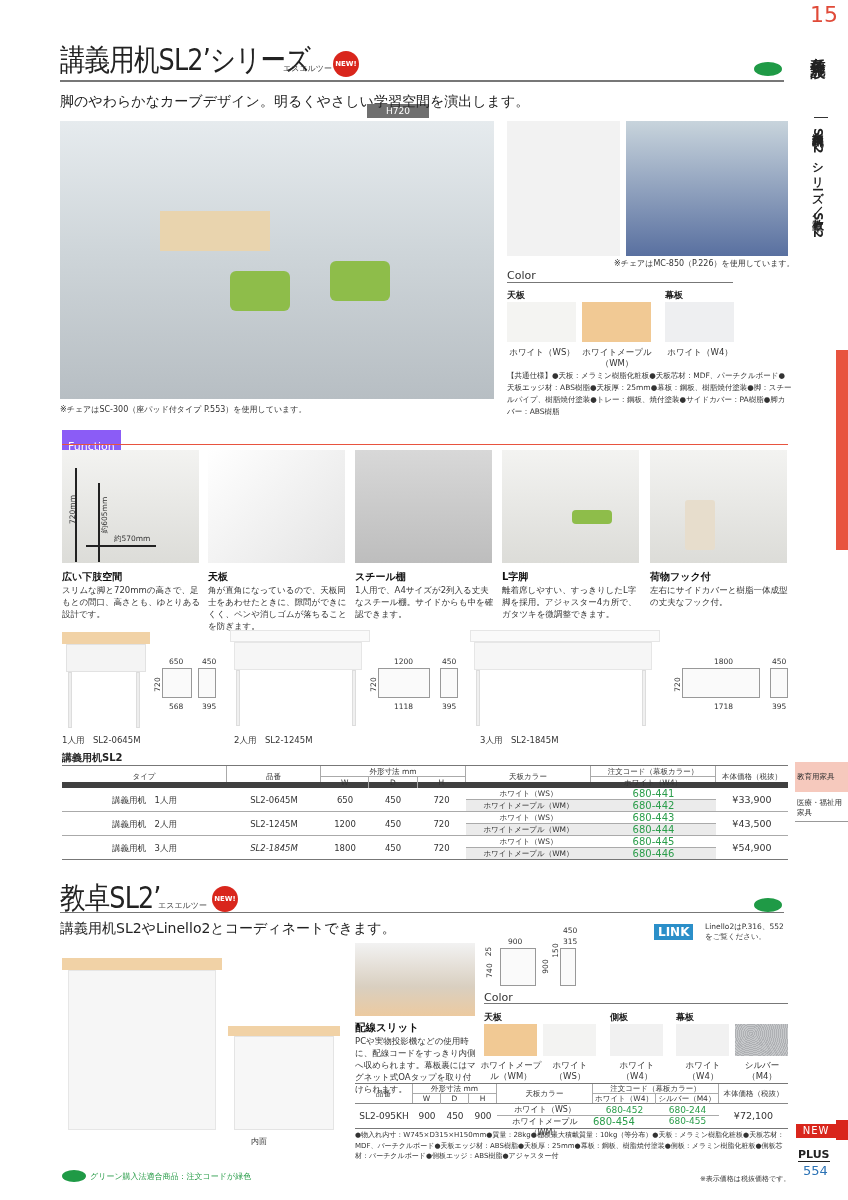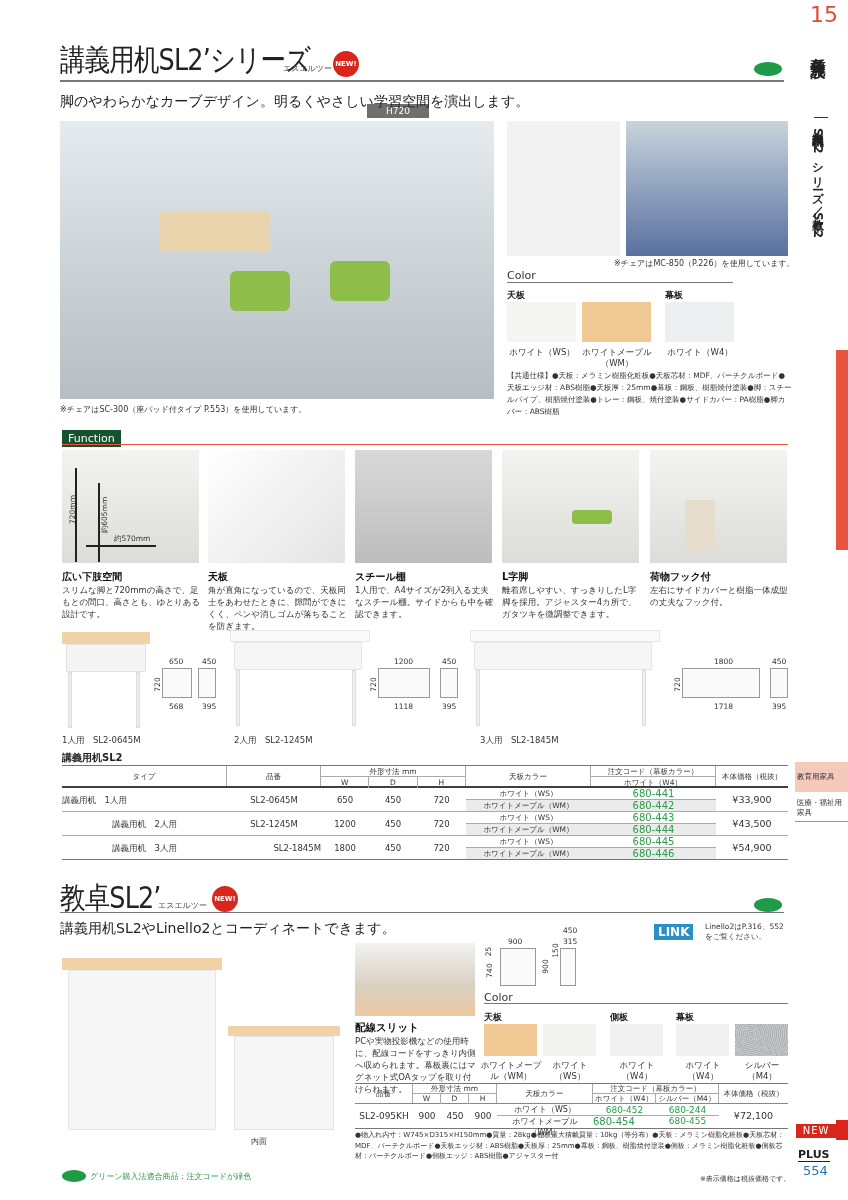--- a/index.html
+++ b/index.html
@@ -15,21 +15,21 @@
 .side-num{right:10px;top:2px;font-size:22px;color:#e04a38;}
 .side-v{writing-mode:vertical-rl;font-weight:bold;color:#222;}
 .side-tab{background:#e8543f;}
 .caption{font-size:8px;color:#333;}
 .colorhdr{font-size:11px;color:#333;}
 .colorrule{height:1px;background:#777;}
 .swlabel{font-size:9px;font-weight:bold;color:#222;}
 .swatch{border:none;}
 .swname{font-size:8.5px;color:#333;text-align:center;line-height:11px;}
 .spec{font-size:7.5px;color:#333;line-height:12px;}
-.func-tag{background:#14532d;color:#fff;font-size:11px;padding:2px 6px;}
+.func-tag{background:#8b5cf6;color:#fff;font-size:11px;padding:10px 6px;}
 .func-rule{height:1px;background:#e8543f;}
 .fimg{background:linear-gradient(180deg,#f3f3f1,#dcdcd8);}
 .ftitle{font-size:10px;font-weight:bold;color:#111;}
 .ftext{font-size:8.5px;color:#333;line-height:12px;}
 .dimfig{border:1px solid #999;background:#fafafa;}
 .dimtxt{font-size:7.5px;color:#333;}
 .modlabel{font-size:8.5px;color:#333;}
 .code{color:#2a9d4a;font-size:10px;}
 .grey{background:#ebebeb;}
 .green{color:#2a9d4a;}
@@ -142,41 +142,41 @@
 <div class="abs dimtxt" style="left:772px;top:657px;">450</div>
 <div class="abs dimfig" style="left:682px;top:668px;width:78px;height:30px;"></div>
 <div class="abs dimfig" style="left:770px;top:668px;width:18px;height:30px;"></div>
 <div class="abs dimtxt" style="left:670px;top:680px;transform:rotate(-90deg);">720</div>
 <div class="abs dimtxt" style="left:714px;top:702px;">1718</div>
 <div class="abs dimtxt" style="left:772px;top:702px;">395</div>
 <div class="abs modlabel" style="left:480px;top:735px;">3人用　SL2-1845M</div>
 
 <div class="abs" style="left:62px;top:751px;font-size:10px;font-weight:bold;">講義用机SL2</div>
 <div class="abs" style="left:62px;top:765px;width:726px;border-top:1px solid #777;">
-  <div style="display:flex;font-size:7.5px;color:#333;border-bottom:2px solid #404040;height:22px;">
+  <div style="display:flex;font-size:7.5px;color:#333;border-bottom:6px solid #404040;height:22px;">
     <div style="width:165px;text-align:center;line-height:22px;border-right:1px solid #aaa;">タイプ</div>
     <div style="width:94px;text-align:center;line-height:22px;border-right:1px solid #aaa;">品番</div>
     <div style="width:145px;border-right:1px solid #aaa;">
       <div style="text-align:center;height:11px;border-bottom:1px solid #aaa;line-height:11px;">外形寸法 mm</div>
       <div style="display:flex;height:11px;line-height:11px;">
         <div style="flex:1;text-align:center;border-right:1px solid #aaa;">W</div>
         <div style="flex:1;text-align:center;border-right:1px solid #aaa;">D</div>
         <div style="flex:1;text-align:center;">H</div>
       </div>
     </div>
     <div style="width:125px;text-align:center;line-height:22px;border-right:1px solid #aaa;">天板カラー</div>
     <div style="width:125px;border-right:1px solid #aaa;">
       <div style="text-align:center;height:11px;border-bottom:1px solid #aaa;line-height:11px;">注文コード（幕板カラー）</div>
       <div style="text-align:center;height:11px;line-height:11px;">ホワイト（W4）</div>
     </div>
     <div style="flex:1;text-align:center;line-height:22px;">本体価格（税抜）</div>
   </div>
 
   <div style="display:flex;font-size:8.5px;color:#333;height:24px;border-bottom:1px solid #aaa;">
-    <div style="width:165px;text-align:left;line-height:24px;">講義用机　1人用</div>
+    <div style="width:165px;text-align:center;line-height:24px;">講義用机　1人用</div>
     <div style="width:94px;text-align:center;line-height:24px;">SL2-0645M</div>
     <div style="width:48px;text-align:center;line-height:24px;">650</div>
     <div style="width:48px;text-align:center;line-height:24px;">450</div>
     <div style="width:49px;text-align:center;line-height:24px;">720</div>
     <div style="width:250px;font-size:7.5px;">
       <div style="display:flex;height:12px;line-height:12px;border-bottom:1px solid #aaa;">
           <div style="width:125px;text-align:center;">ホワイト（WS）</div>
           <div class="code" style="width:125px;text-align:center;">680-441</div>
         </div>
       <div class="grey" style="display:flex;height:11px;line-height:11px;">
@@ -199,21 +199,21 @@
         </div>
       <div class="grey" style="display:flex;height:11px;line-height:11px;">
           <div style="width:125px;text-align:center;">ホワイトメープル（WM）</div>
           <div class="code" style="width:125px;text-align:center;">680-444</div>
         </div>
     </div>
     <div style="flex:1;text-align:center;line-height:24px;font-size:9.5px;">¥43,500</div>
   </div>
   <div style="display:flex;font-size:8.5px;color:#333;height:24px;border-bottom:1px solid #777;">
     <div style="width:165px;text-align:center;line-height:24px;">講義用机　3人用</div>
-    <div style="width:94px;text-align:right;line-height:24px;">SL2-1845M</div>
+    <div style="width:94px;text-align:center;line-height:24px;font-style:italic;">SL2-1845M</div>
     <div style="width:48px;text-align:center;line-height:24px;">1800</div>
     <div style="width:48px;text-align:center;line-height:24px;">450</div>
     <div style="width:49px;text-align:center;line-height:24px;">720</div>
     <div style="width:250px;font-size:7.5px;">
       <div style="display:flex;height:12px;line-height:12px;border-bottom:1px solid #aaa;">
           <div style="width:125px;text-align:center;">ホワイト（WS）</div>
           <div class="code" style="width:125px;text-align:center;">680-445</div>
         </div>
       <div class="grey" style="display:flex;height:11px;line-height:11px;">
           <div style="width:125px;text-align:center;">ホワイトメープル（WM）</div>

